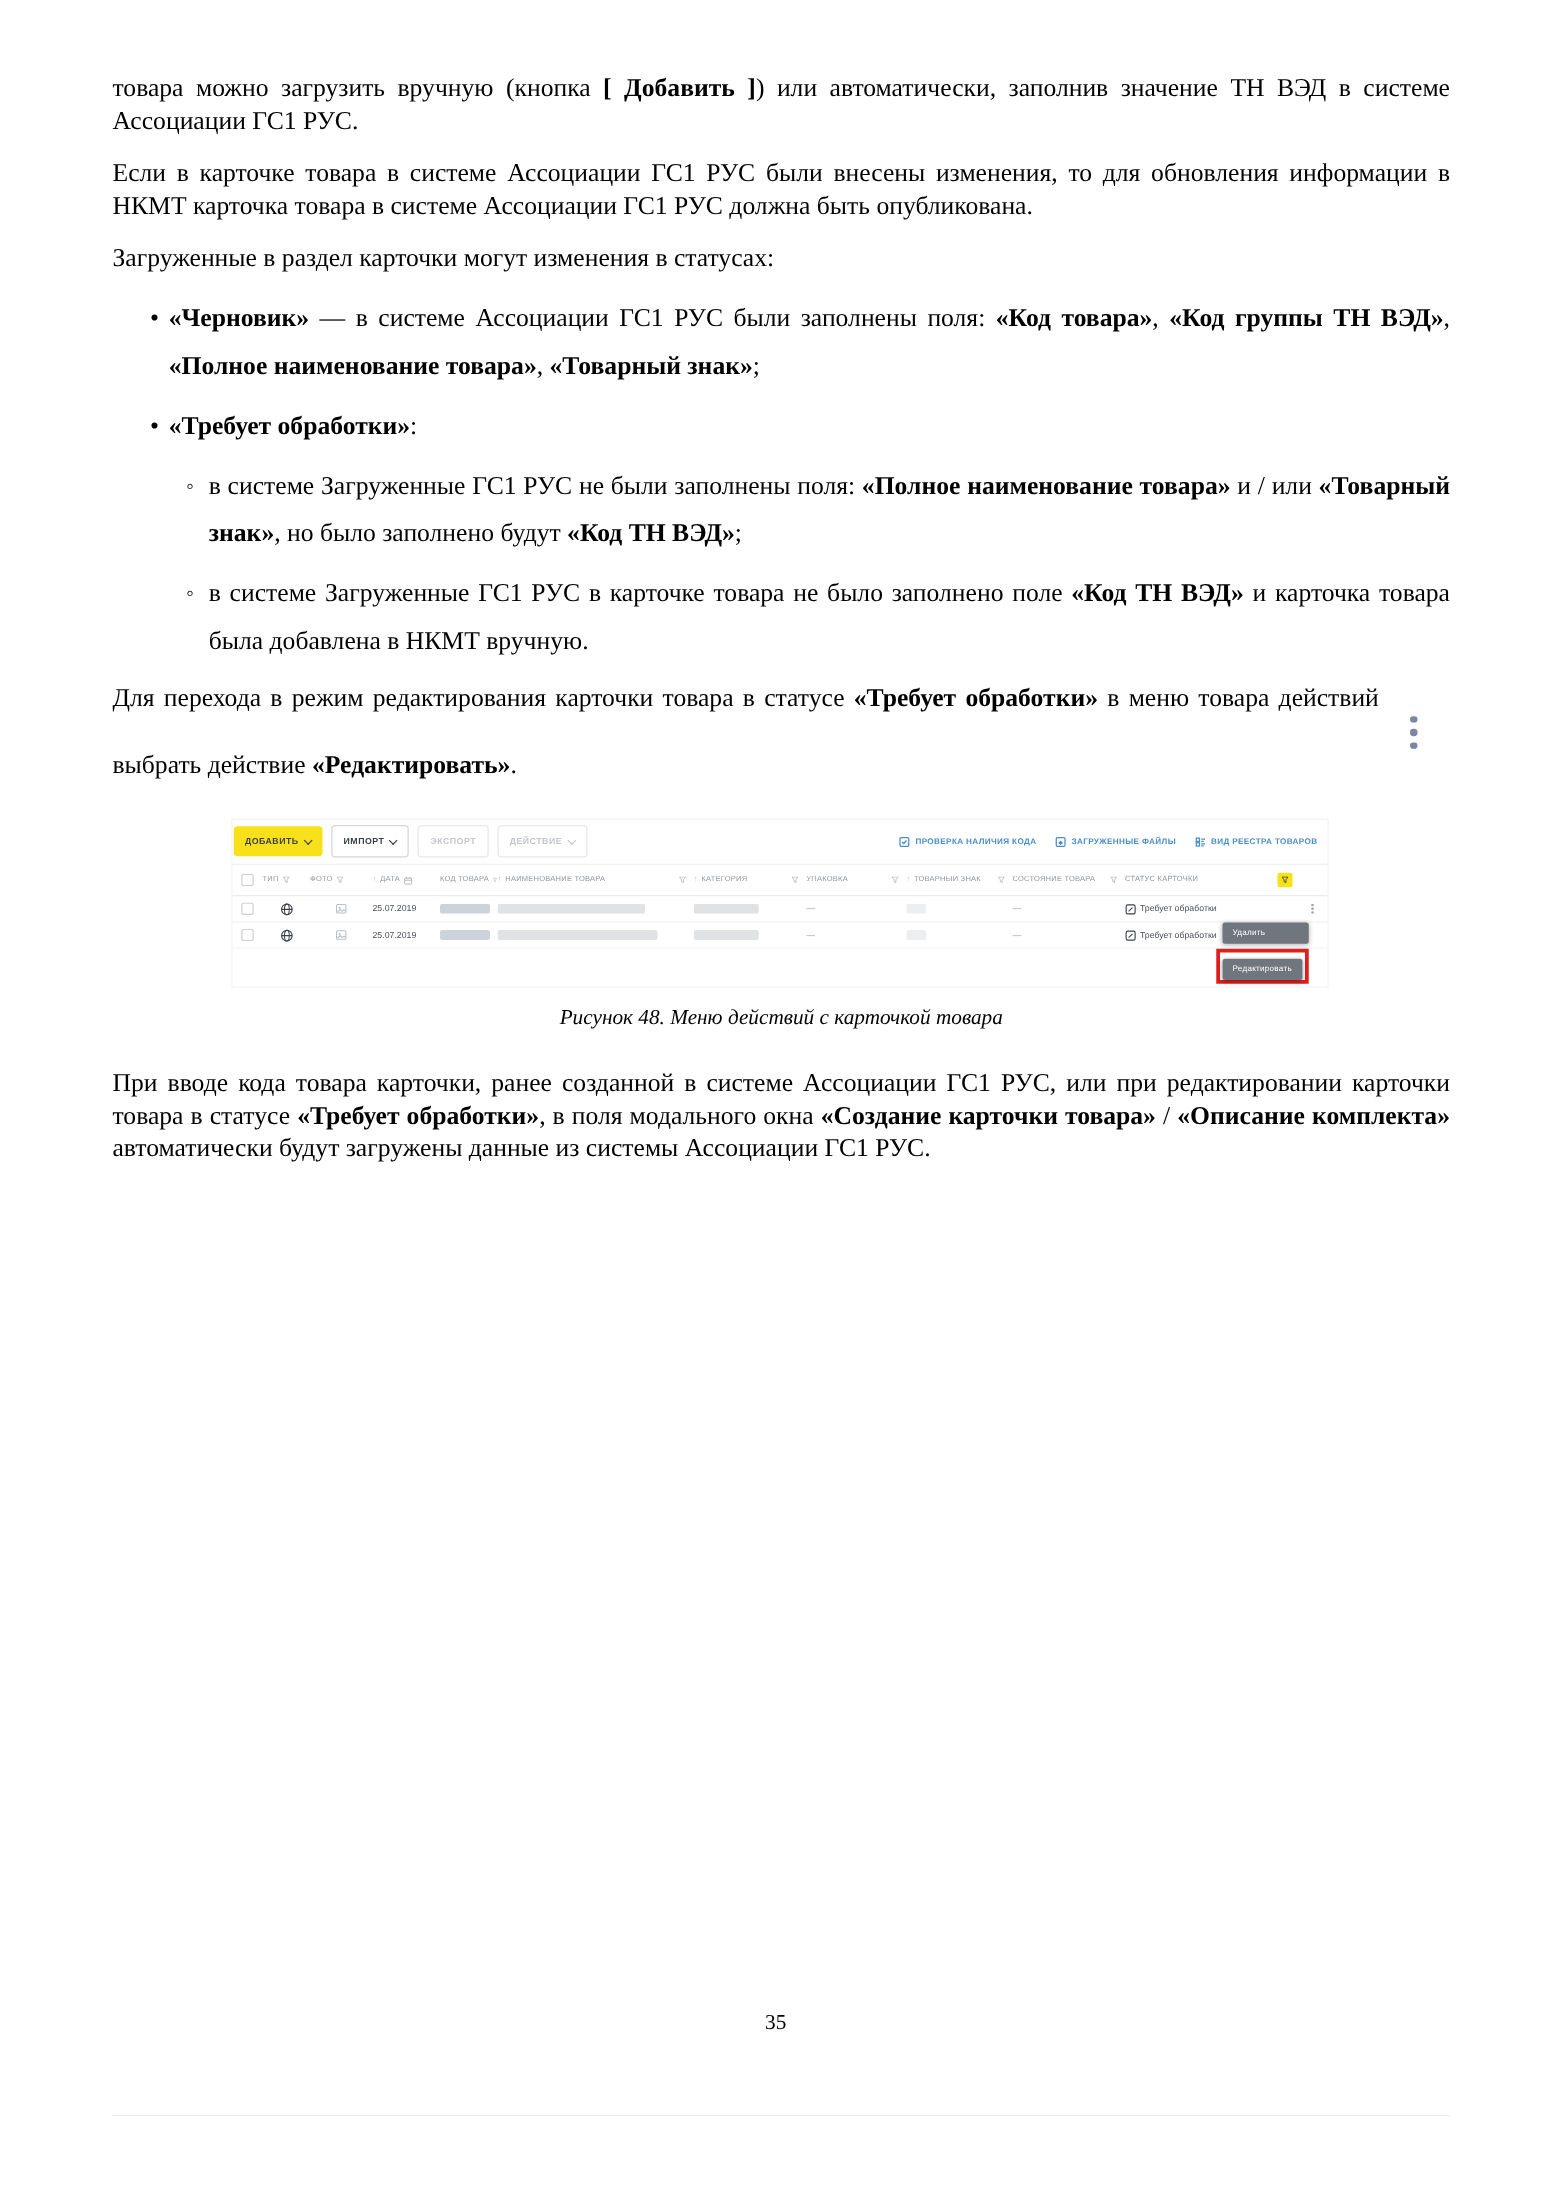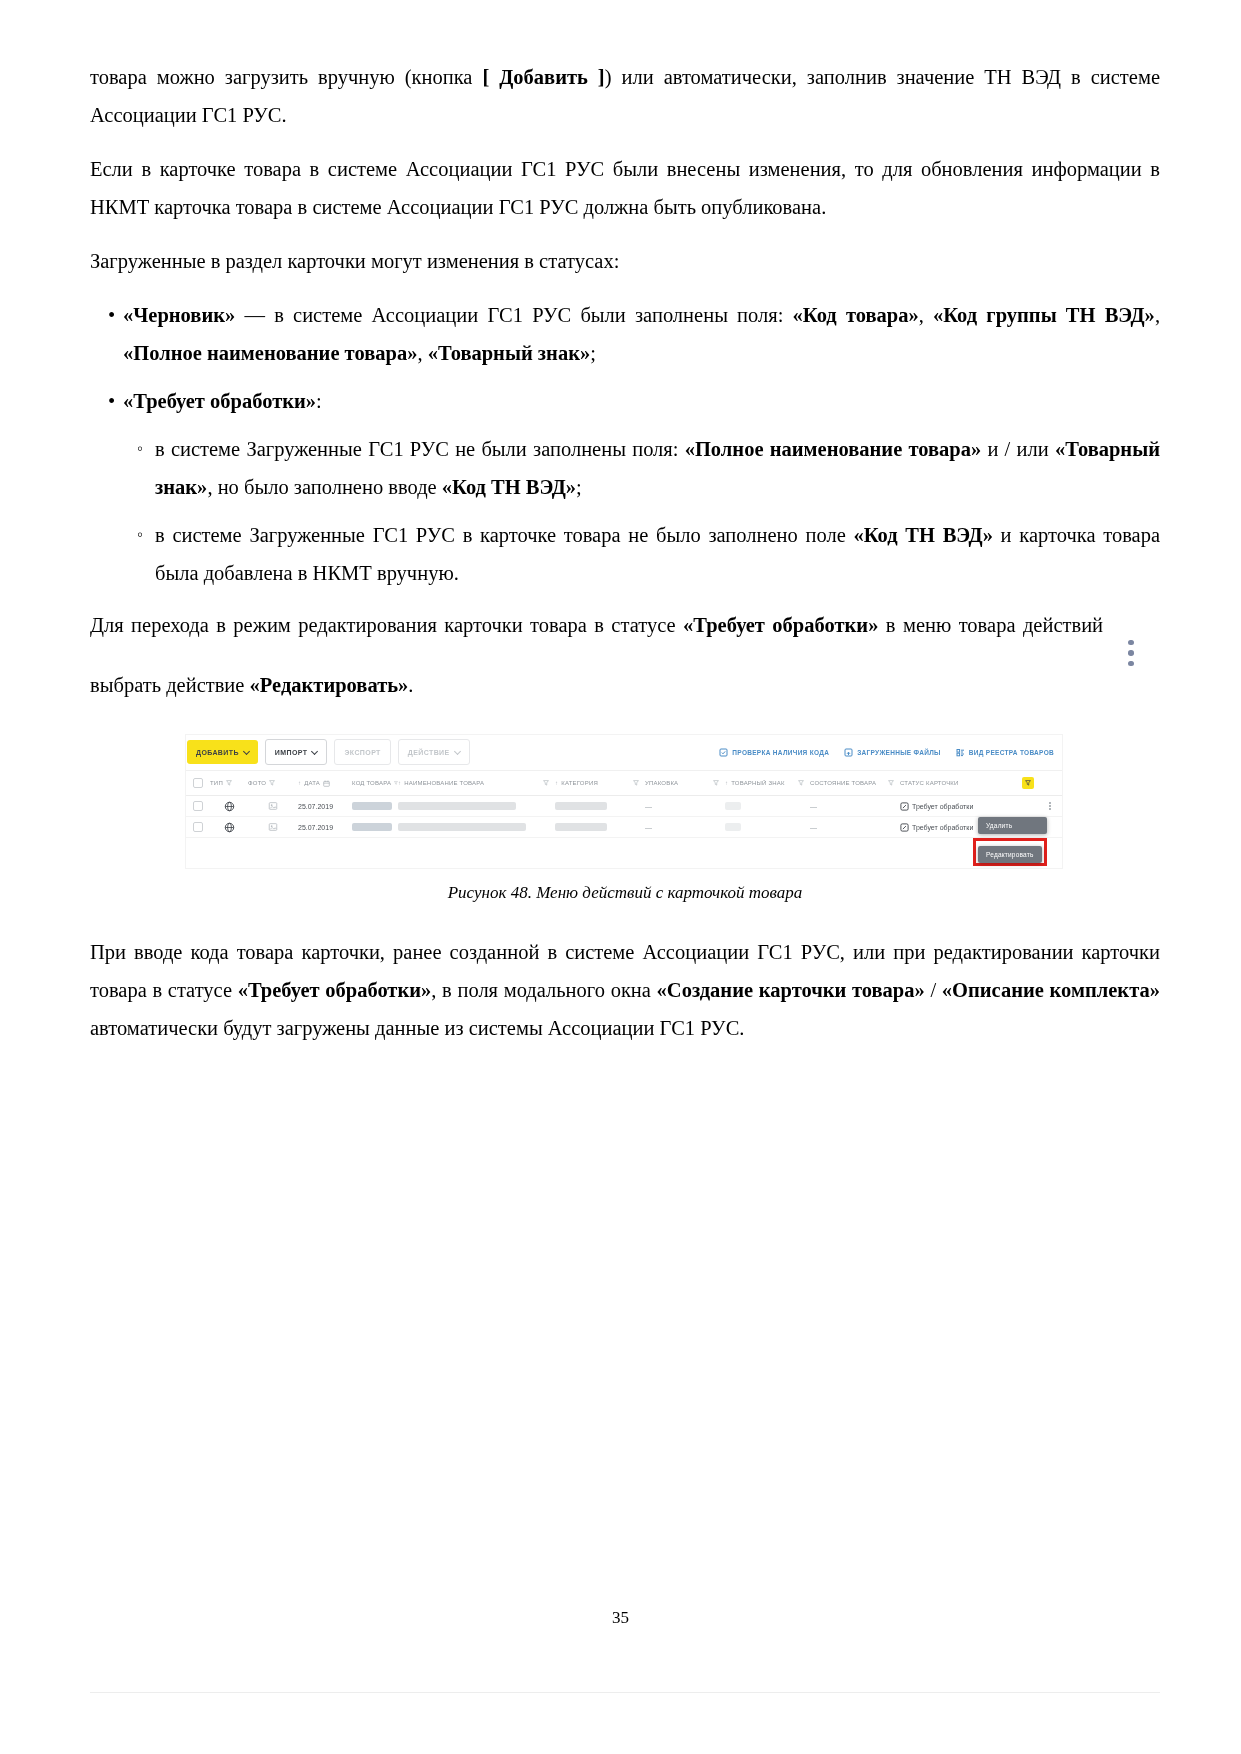--- a/index.html
+++ b/index.html
@@ -1,22 +1,22 @@
 <!DOCTYPE html>
 <html lang="ru"><head>
 <meta charset="utf-8">
 <style>
   html,body{margin:0;padding:0;background:#ffffff;}
   .page{position:relative;width:1241px;height:1754px;background:#ffffff;overflow:hidden;
         font-family:"Liberation Serif",serif;color:#000;}
   .content{padding:58px 81px 0 90px;}
-  .body-p{font-size:20.5px;line-height:38px;text-align:justify;margin:0 0 16px 0;}
+  .body-p{font-size:20.5px;line-height:26px;text-align:justify;margin:0 0 16px 0;}
   .b{font-weight:bold;}
   .lvl1{list-style:none;margin:6px 0 14px 0;padding:0 0 0 33px;}
-  .lvl1>li{position:relative;font-size:20.5px;line-height:38px;text-align:justify;margin:0 0 10px 0;}
+  .lvl1>li{position:relative;font-size:20.5px;line-height:38px;text-align:justify;margin:0 0 10px 12px;}
   .lvl1>li::before{content:"•";position:absolute;left:-15px;top:0;}
   .lvl2{list-style:none;margin:10px 0 0 0;padding:0 0 0 32px;}
   .lvl2>li{position:relative;font-size:20.5px;line-height:38px;text-align:justify;margin:0 0 10px 0;}
   .lvl2>li::before{content:"◦";position:absolute;left:-18px;top:0;font-size:17px;}
   .dots-icon{display:inline-flex;flex-direction:column;gap:5px;margin:0 26px 0 18px;vertical-align:-13px;}
   .dots-icon .dot{width:5.5px;height:5.5px;border-radius:50%;background:#7b86a1;}
 
   
   .figure{position:relative;width:876px;height:133px;margin:30px 0 14px 95px;
           background:#ffffff;border:1px solid #f3f3f3;
@@ -79,21 +79,21 @@
     <p class="body-p"><span>товара можно загрузить вручную (кнопка </span><span class="b">[ Добавить ]</span><span>) или автоматически, заполнив значение ТН ВЭД в системе Ассоциации ГС1 РУС.</span></p>
 
     <p class="body-p">Если в карточке товара в системе Ассоциации ГС1 РУС были внесены изменения, то для обновления информации в НКМТ карточка товара в системе Ассоциации ГС1 РУС должна быть опубликована.</p>
 
     <p class="body-p">Загруженные в раздел карточки могут изменения в статусах:</p>
 
     <ul class="lvl1">
       <li><span class="b">«Черновик»</span><span> — в системе Ассоциации ГС1 РУС были заполнены поля: </span><span class="b">«Код товара»</span><span>, </span><span class="b">«Код группы ТН ВЭД»</span><span>, </span><span class="b">«Полное наименование товара»</span><span>, </span><span class="b">«Товарный знак»</span><span>;</span></li>
       <li><span class="b">«Требует обработки»</span><span>:</span>
         <ul class="lvl2">
-          <li><span>в системе Загруженные ГС1 РУС не были заполнены поля: </span><span class="b">«Полное наименование товара»</span><span> и / или </span><span class="b">«Товарный знак»</span><span>, но было заполнено вводе </span><span class="b">«Код ТН ВЭД»</span><span>;</span></li>
+          <li><span>в системе Загруженные ГС1 РУС не были заполнены поля: </span><span class="b">«Полное наименование товара»</span><span> и / или </span><span class="b">«Товарный знак»</span><span>, но было заполнено будут </span><span class="b">«Код ТН ВЭД»</span><span>;</span></li>
           <li><span>в системе Загруженные ГС1 РУС в карточке товара не было заполнено поле </span><span class="b">«Код ТН ВЭД»</span><span> и карточка товара была добавлена в НКМТ вручную.</span></li>
         </ul>
       </li>
     </ul>
 
     <p class="body-p"><span>Для перехода в режим редактирования карточки товара в статусе </span><span class="b">«Требует обработки»</span><span> в меню товара действий </span><span class="dots-icon">
           <span class="dot"></span>
           <span class="dot"></span>
           <span class="dot"></span>
         </span><span> выбрать действие </span><span class="b">«Редактировать»</span><span>.</span></p>

